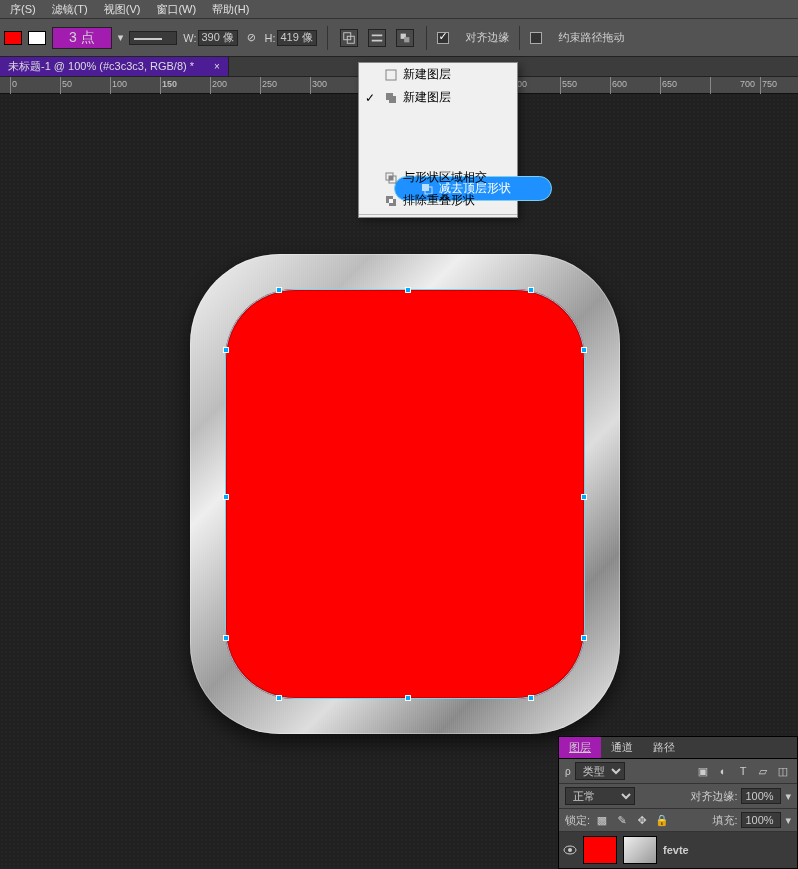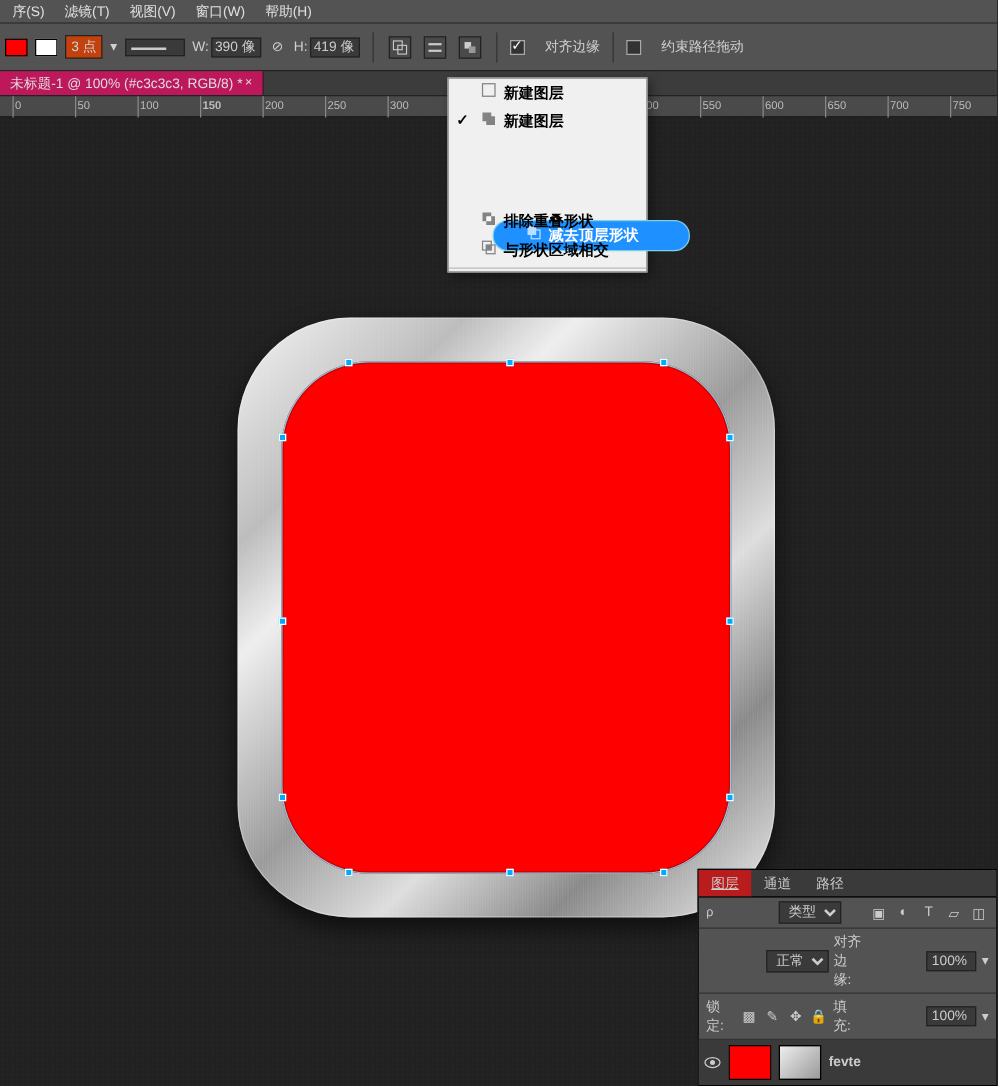--- a/index.html
+++ b/index.html
@@ -7,36 +7,36 @@
     
     
     .menubar { height: 18px; background: #535353; display: flex; align-items: center; padding-left: 2px; font-size: 11px; color: #e0e0e0; }
     .menubar span { padding: 0 8px; cursor: default; }
     
     
     .optbar { height: 38px; background: #535353; border-top: 1px solid #333; display: flex; align-items: center; padding-left: 4px; font-size: 11px; color: #d0d0d0; gap: 6px; }
     .swatch { width: 18px; height: 14px; background: #ff0000; border: 1px solid #000; }
     .stroke-sw { width: 18px; height: 14px; background: #fff; border: 1px solid #000; position: relative; }
     .stroke-sw::after { content: ""; position: absolute; left: -2px; top: -2px; right: -2px; bottom: -2px; }
-    .pts { background: #c2410c; border: 1px solid #222; padding: 1px 4px; font-size: 11px; }
+    .pts { background: #a21caf; border: 1px solid #222; padding: 1px 16px; font-size: 14px; }
     .strokestyle { width: 48px; height: 14px; background: #3a3a3a; border: 1px solid #222; position: relative; }
     .strokestyle::before { content: ""; position: absolute; left: 4px; right: 14px; top: 6px; border-top: 2px solid #ccc; }
     .wh { display: flex; align-items: center; gap: 2px; }
     .wh input { width: 40px; background: #3a3a3a; border: 1px solid #222; color: #ccc; font-size: 11px; padding: 1px 2px; }
     .link-ic { width: 14px; text-align: center; }
     .sq-ic { width: 18px; height: 18px; border: 1px solid #222; background: #4a4a4a; display: flex; align-items: center; justify-content: center; margin: 0 2px; }
     .sq-ic svg { width: 14px; height: 14px; }
     .chk { display: flex; align-items: center; gap: 16px; }
     .chkbox { width: 12px; height: 12px; border: 1px solid #aaa; background: #333; display: inline-block; position: relative; }
     .chkbox.on::after { content: "✓"; position: absolute; left: 0; top: -3px; font-size: 11px; color: #fff; }
     .divider { width: 1px; height: 24px; background: #333; margin: 0 4px; }
     
     
     .tabbar { height: 20px; background: #3c3c3c; border-top: 1px solid #222; display: flex; align-items: center; font-size: 11px; }
-    .tab { padding: 2px 8px; background: #be185d; color: #ddd; border-right: 1px solid #222; display: flex; align-items: center; gap: 2px; }
+    .tab { padding: 2px 8px; background: #4c1d95; color: #ddd; border-right: 1px solid #222; display: flex; align-items: center; gap: 20px; }
     .tab .x { font-size: 10px; }
     
     
     .ruler-h { height: 18px; background: #4a4a4a; border-top: 1px solid #222; border-bottom: 1px solid #111; position: relative; font-size: 9px; color: #bbb; }
     .ruler-h .tick { position: absolute; top: 0; width: 1px; height: 18px; border-left: 1px solid #888; }
     .ruler-h .lbl { position: absolute; top: 2px; }
     
     
     .canvas { position: absolute; left: 0; top: 94px; right: 0; bottom: 0; background: #212121; }
     .canvas::before { content: ""; position: absolute; inset: 0; background-image: radial-gradient(rgba(255,255,255,0.02) 1px, transparent 1px); background-size: 4px 4px; }
@@ -51,33 +51,33 @@
     .bevel { position:absolute; left:0; right:0; bottom:-20px; height:120px; border-radius:0 0 90px 90px;
              background: linear-gradient(180deg,#555 0%,#222 40%,#aaa 60%,#333 100%);
              box-shadow: 0 10px 25px rgba(0,0,0,0.7); z-index:-1; }
     .red { position:absolute; left:35px; top:35px; right:35px; bottom:35px; border-radius:70px; background:#ff0000;
            box-shadow: inset 0 0 0 2px rgba(0,0,0,0.2); }
     .sel { position:absolute; left:35px; top:35px; right:35px; bottom:35px; border-radius:70px; border:1px solid #7fcfe8; pointer-events:none; }
     .hnd { position:absolute; width:6px; height:6px; background:#0af; border:1px solid #fff; }
     
     
     .ddmenu { position: absolute; left: 358px; top: 62px; width: 160px; background: #f0f0f0; border: 1px solid #888; font-size: 12px; color: #000; box-shadow: 3px 3px 8px rgba(0,0,0,0.4); z-index: 10; }
-    .ddmenu .mi { padding: 3px 8px 3px 26px; position: relative; display: flex; gap: 6px; font-weight: bold; }
+    .ddmenu .mi { padding: 3px 8px 3px 26px; position: relative; display: flex; align-items: center; gap: 6px; }
     .ddmenu .mi.sel { background: #1e90ff; color: #fff; margin-top: 32px; }
     .ddmenu .mi .chk { position: absolute; left: 6px; }
     .ddmenu .sep { border-top: 1px solid #bbb; margin: 2px 0; }
     .ddmenu .mi svg { width: 12px; height: 12px; opacity: 0.7; }
     
     
     .panel { position: absolute; right: 0; bottom: 0; width: 240px; background: #535353; border: 1px solid #000; font-size: 11px; color: #ccc; }
     .panel .tabs { display: flex; background: #3a3a3a; border-bottom: 1px solid #000; }
     .panel .tabs span { padding: 3px 10px; }
-    .panel .tabs span.on { background: #b91c1c; text-decoration: underline; }
+    .panel .tabs span.on { background: #a21caf; text-decoration: underline; }
     .panel .row { display: flex; align-items: center; padding: 3px 6px; gap: 4px; border-bottom: 1px solid #333; }
-    .panel select, .panel input { background: #3a3a3a; border: 1px solid #222; color: #ccc; font-size: 11px; padding: 1px 3px; margin-left: 48px; }
+    .panel select, .panel input { background: #3a3a3a; border: 1px solid #222; color: #ccc; font-size: 11px; padding: 1px 3px; }
     .panel .ico { width: 16px; height: 16px; display: inline-flex; align-items: center; justify-content: center; }
     .panel .layer { display: flex; align-items: center; padding: 4px; gap: 6px; background: #3a3a3a; }
     .eye { width: 14px; height: 14px; }
     .thumb { width: 34px; height: 28px; background: #ff0000; border: 1px solid #000; position: relative; }
     .thumb.metal-th { background: linear-gradient(135deg,#eee,#999); }
     .layer-lbl { font-weight: bold; }
     .watermark { position:absolute; right:2px; bottom:48px; font-size:22px; font-weight:bold; color:#888; font-family:Arial; text-shadow:1px 1px 2px #000; letter-spacing:-1px; }
   </style>
 </head>
 <body>
@@ -166,21 +166,21 @@
     <div class="lbl" style="left: 462px;">450</div>
     <div class="tick" style="left: 510px;"></div>
     <div class="lbl" style="left: 512px;">500</div>
     <div class="tick" style="left: 560px;"></div>
     <div class="lbl" style="left: 562px;">550</div>
     <div class="tick" style="left: 610px;"></div>
     <div class="lbl" style="left: 612px;">600</div>
     <div class="tick" style="left: 660px;"></div>
     <div class="lbl" style="left: 662px;">650</div>
     <div class="tick" style="left: 710px;"></div>
-    <div class="lbl" style="left: 712px;">700</div>
+    <div class="lbl" style="left: 712px; padding-left: 28px;">700</div>
     <div class="tick" style="left: 760px;"></div>
     <div class="lbl" style="left: 762px;">750</div>
   </div>
 
 <div class="canvas">
   <div class="art">
     <div class="bevel"></div>
     <div class="metal"></div>
     <div class="red"></div>
     <div class="sel">
@@ -218,33 +218,33 @@
   </div>
   <div class="mi sel">
     <svg viewBox="0 0 12 12">
         <rect x="1" y="1" width="7" height="7" fill="#fff"></rect>
         <rect x="4" y="4" width="7" height="7" fill="none" stroke="#fff"></rect>
       </svg>
     <span>减去顶层形状</span>
   </div>
   <div class="mi">
     <svg viewBox="0 0 12 12">
+        <rect x="1" y="1" width="7" height="7" fill="none" stroke="#555"></rect>
+        <rect x="4" y="4" width="7" height="7" fill="none" stroke="#555"></rect>
+        <rect x="4" y="4" width="4" height="4" fill="#555"></rect>
+      </svg>
+    <span>与形状区域相交</span>
+  </div>
+  <div class="mi">
+    <svg viewBox="0 0 12 12">
         <rect x="1" y="1" width="7" height="7" fill="#555"></rect>
         <rect x="4" y="4" width="7" height="7" fill="#555"></rect>
         <rect x="4" y="4" width="4" height="4" fill="#fff"></rect>
       </svg>
     <span>排除重叠形状</span>
-  </div>
-  <div class="mi">
-    <svg viewBox="0 0 12 12">
-        <rect x="1" y="1" width="7" height="7" fill="none" stroke="#555"></rect>
-        <rect x="4" y="4" width="7" height="7" fill="none" stroke="#555"></rect>
-        <rect x="4" y="4" width="4" height="4" fill="#555"></rect>
-      </svg>
-    <span>与形状区域相交</span>
   </div>
   <div class="sep"></div>
 </div>
 
 <div class="panel">
   <div class="tabs">
     <span class="on">图层</span>
     <span>通道</span>
     <span>路径</span>
   </div>

